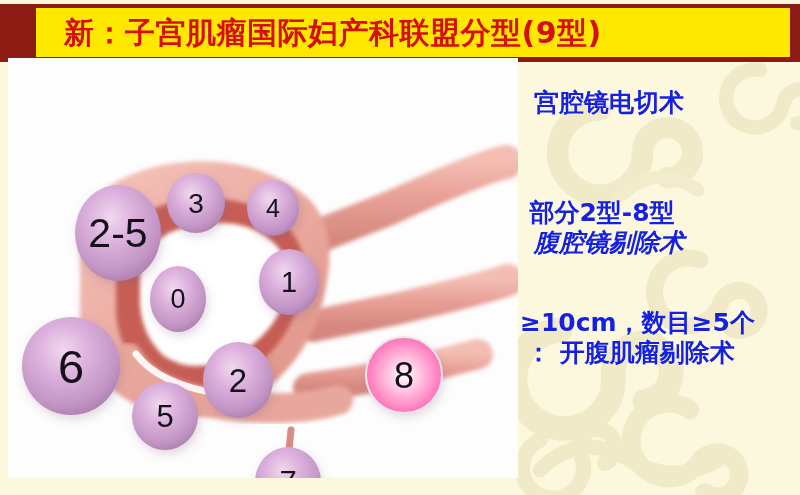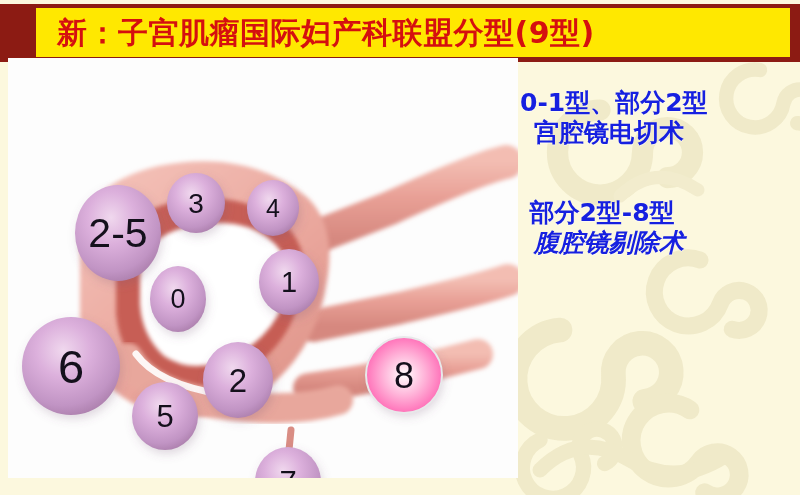--- a/index.html
+++ b/index.html
@@ -15,21 +15,21 @@
   .bg-base{position:absolute;inset:0;background:#fcf8de;}
   .bg-swirls{position:absolute;inset:0;opacity:.75;}
 
   
   .title-band{position:absolute;left:0;top:4px;width:800px;height:58px;background:#8c1b13;}
   .title-bar{
     position:absolute;left:36px;top:8px;width:754px;height:49px;
     background:#ffe800;display:flex;align-items:center;
   }
   .title-text{
-    padding-left:21px;color:#d50f0f;font-size:30px;font-weight:700;
+    padding-left:28px;color:#d50f0f;font-size:30px;font-weight:700;
     letter-spacing:.5px;line-height:1;white-space:nowrap;
     font-family:"DejaVu Sans","Liberation Sans",sans-serif;
   }
 
   
   .img-panel{
     position:absolute;left:8px;top:58px;width:510px;height:420px;
     background:#737373;overflow:hidden;
   }
   .img-panel svg{display:block;width:510px;height:420px;}
@@ -200,24 +200,27 @@
             <ellipse cx="396" cy="317" rx="38" ry="38" fill="url(#hotGrad)" stroke="#e8e8ea" stroke-width="2"></ellipse>
             <text x="396" y="317" text-anchor="middle" dominant-baseline="central" font-family="&quot;Liberation Sans&quot;,&quot;DejaVu Sans&quot;,sans-serif" font-size="36" fill="#14101c">8</text>
           </g>
         </g>
     </svg>
   </div>
 
   <div class="text-col">
 
     <div class="tblock g1">
-      <div class="tline l1">0-1型、部分2型</div>
       <div class="tline l2">宫腔镜电切术</div>
     </div>
 
     <div class="tblock g2">
       <div class="tline l1">部分2型-8型</div>
       <div class="tline l2">腹腔镜剔除术</div>
     </div>
 
+    <div class="tblock g3">
+      <div class="tline l1">≥10cm，数目≥5个</div>
+      <div class="tline l2">：  开腹肌瘤剔除术</div>
+    </div>
 
   </div>
 </div>
 
 </body></html>

